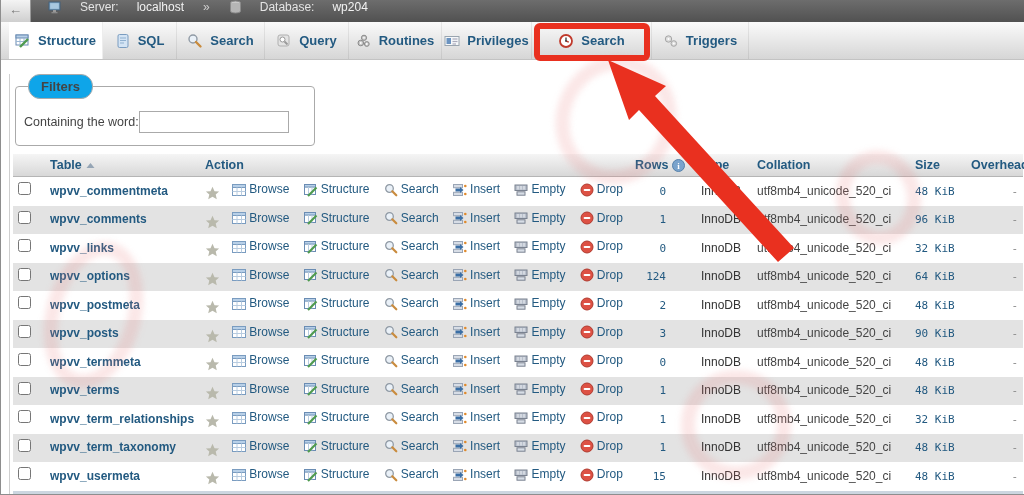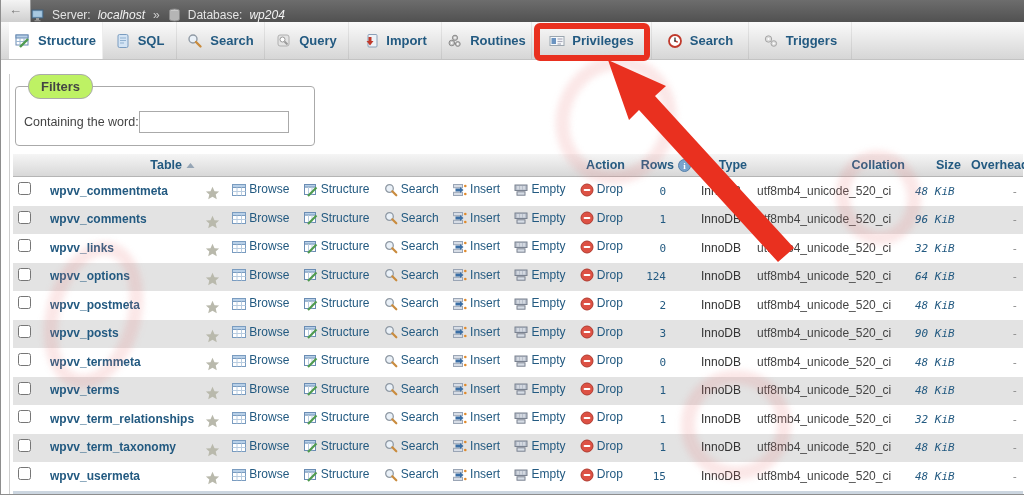--- a/index.html
+++ b/index.html
@@ -5,78 +5,78 @@
   * { margin:0; padding:0; box-sizing:border-box; }
   body { font-family:"Liberation Sans", sans-serif; background:#fff; }
   .page { position:relative; width:1024px; height:495px; overflow:hidden;
           border-left:1px solid #8e8e8e; border-bottom:1px solid #8e8e8e; background:#fff; }
 
   
   .topbar { display:flex; height:22px; }
   .back-btn { width:30px; height:22px; background:linear-gradient(#f4f4f4,#cfcfcf);
               border-right:1px solid #999; color:#777; font-size:13px; line-height:20px;
               text-align:center; cursor:pointer; }
-  .crumbs { flex:1; background:linear-gradient(#6d6d6d,#515151); display:flex; align-items:flex-end;
-            gap:7px; padding-left:0; color:#e4e4e4; font-size:12px; }
-  .crumbs a { color:#f2f2f2; text-decoration:none;font-style:italic; }
+  .crumbs { flex:1; background:linear-gradient(#6d6d6d,#515151); display:flex; align-items:flex-start;
+            gap:18px; padding-left:17px; color:#e4e4e4; font-size:12px; }
+  .crumbs a { color:#f2f2f2; text-decoration:none; }
   .crumb-sep { color:#cfcfcf; padding:0 1px; }
 
   
   .tabbar { position:relative; display:flex; height:38px; padding-left:8px;
             background:linear-gradient(#fafafa,#d6d6d6); border-bottom:1px solid #c3c3c3; }
   .tab { display:flex; align-items:center; justify-content:center; gap:7px; height:100%;
          font-size:13px; font-weight:bold; color:#235a81; cursor:pointer;
          border-right:1px solid rgba(0,0,0,0.07); white-space:nowrap; }
   .tab.active { background:#fff; }
   .tab:nth-child(1){width:94px}.tab:nth-child(2){width:74px}.tab:nth-child(3){width:88px}
   .tab:nth-child(4){width:84px}.tab:nth-child(5){width:93px}.tab:nth-child(6){width:90px}
   .tab:nth-child(7){width:120px}.tab:nth-child(8){width:97px}.tab:nth-child(9){width:103px}
   .tab:nth-child(10){width:92px}.tab:nth-child(11){width:120px}
 
   
   .content { margin-left:8px; border-left:1px solid #cfcfcf; padding:0 0 0 3px; min-height:435px; }
 
   fieldset.filters { width:300px; margin:14px 0 0 2px; border:1px solid #aaa; border-radius:4px;
                      padding:12px 10px 12px 8px; }
-  fieldset.filters legend { background:#bef264; border:1px solid #aaa; border-radius:12px;
+  fieldset.filters legend { background:#0ea5e9; border:1px solid #aaa; border-radius:12px;
                             padding:4px 12px; font-weight:bold; font-size:13px; color:#444;
                             margin-left:4px; }
   .filter-row { display:flex; align-items:center; font-size:12.5px; color:#444; }
   .filter-row input { width:150px; height:22px; border:1px solid #aaa; padding:2px 4px;
                       font-size:12px; font-family:"Liberation Sans",sans-serif; }
 
   
   table.db-tables { table-layout:fixed; width:1010px; border-collapse:collapse; margin-top:8px;
                     font-size:12px; }
   col.c-cb{width:32px} col.c-name{width:155px} col.c-action{width:430px} col.c-rows{width:66px}
   col.c-type{width:56px} col.c-coll{width:158px} col.c-size{width:56px} col.c-over{width:57px}
 
   thead th { background:linear-gradient(#f5f5f5,#d8d8d8); color:#235a81; font-size:12.5px;
-             text-align:right; padding:4px 5px; height:22px; border-bottom:1px solid #b5b5b5;
+             text-align:left; padding:4px 5px; height:22px; border-bottom:1px solid #b5b5b5;
              white-space:nowrap; }
-  thead th.num { text-align:right; }
+  thead th.num { }
   .th-inline { display:inline-flex; align-items:center; gap:4px; }
 
   tbody td, tfoot td { padding:4px 5px; height:25px; line-height:17px; white-space:nowrap;
                        overflow:hidden; vertical-align:middle; }
   tr.odd  { background:#ffffff; }
   tr.even { background:#e3e3e3; }
   tr.highlighted { background:#ccd6e0 !important; }
 
   .tname { font-weight:bold; color:#235a81; text-decoration:none; }
   .action-cell a { color:#235a81; text-decoration:none; margin-right:11px;
                    display:inline-flex; align-items:center; gap:3px; }
   .star { margin-right:9px; vertical-align:middle; }
   tr.highlighted a[data-name="action-structure"] .action-label { text-decoration:underline; }
 
   td.rows-val { text-align:right; padding-right:30px; font-family:"DejaVu Sans Mono",monospace;
                 font-size:11px; color:#235a81; }
   td.type-val { color:#333; }
   td.coll-val { color:#444; }
-  td.size-val { font-family:"DejaVu Sans Mono",monospace; font-size:11px; color:#235a81;font-style:italic; }
+  td.size-val { font-family:"DejaVu Sans Mono",monospace; font-size:11px; color:#235a81; }
   td.over-val { text-align:right; font-family:"DejaVu Sans Mono",monospace; font-size:11px; color:#888; }
 
   
   .annotation { position:absolute; left:0; top:0; pointer-events:none; z-index:50; }
 
   
   .wm { position:absolute; border:14px solid rgba(235,120,120,0.18); border-radius:50%;
         filter:blur(3px); pointer-events:none; z-index:5; }
   .wm1 { left:555px; top:55px;  width:120px; height:130px; transform:rotate(20deg); }
   .wm2 { left:45px;  top:240px; width:95px;  height:150px; transform:rotate(15deg); }
@@ -139,27 +139,20 @@
         </svg>
       <span data-name="tab-label">Search</span>
     </div>
     <div class="tab" data-name="tab-query">
       <svg class="ic" data-name="query-tab-icon" width="16" height="16" viewBox="0 0 16 16">
           <rect x="2" y="2" width="11" height="11" rx="2" fill="#e3e3e3" stroke="#b0b0b0"></rect>
           <circle cx="6.5" cy="6.5" r="2.5" fill="#fff" stroke="#999"></circle>
           <line x1="8.5" y1="8.5" x2="11.5" y2="11.5" stroke="#999" stroke-width="1.8"></line>
         </svg>
       <span data-name="tab-label">Query</span>
-    </div>
-    <div class="tab" data-name="tab-import">
-      <svg class="ic" data-name="import-tab-icon" width="16" height="16" viewBox="0 0 16 16">
-          <rect x="5" y="1.5" width="9" height="12.5" rx="1" fill="#eef2f7" stroke="#8aa0b8"></rect>
-          <polygon points="8.5,4 8.5,8 10.5,8 7,12.5 3.5,8 5.5,8 5.5,4" fill="#c0392b"></polygon>
-        </svg>
-      <span data-name="tab-label">Import</span>
     </div>
     <div class="tab" data-name="tab-routines">
       <svg class="ic" data-name="routines-tab-icon" width="16" height="16" viewBox="0 0 16 16">
           <circle cx="8" cy="4.8" r="2.6" fill="#c8c8c8" stroke="#8a8a8a"></circle>
           <circle cx="4.8" cy="10" r="2.8" fill="#c8c8c8" stroke="#8a8a8a"></circle>
           <circle cx="10.8" cy="11" r="2.4" fill="#c8c8c8" stroke="#8a8a8a"></circle>
           <circle cx="8" cy="4.8" r="0.9" fill="#fff"></circle>
           <circle cx="4.8" cy="10" r="0.9" fill="#fff"></circle>
           <circle cx="10.8" cy="11" r="0.9" fill="#fff"></circle>
         </svg>

